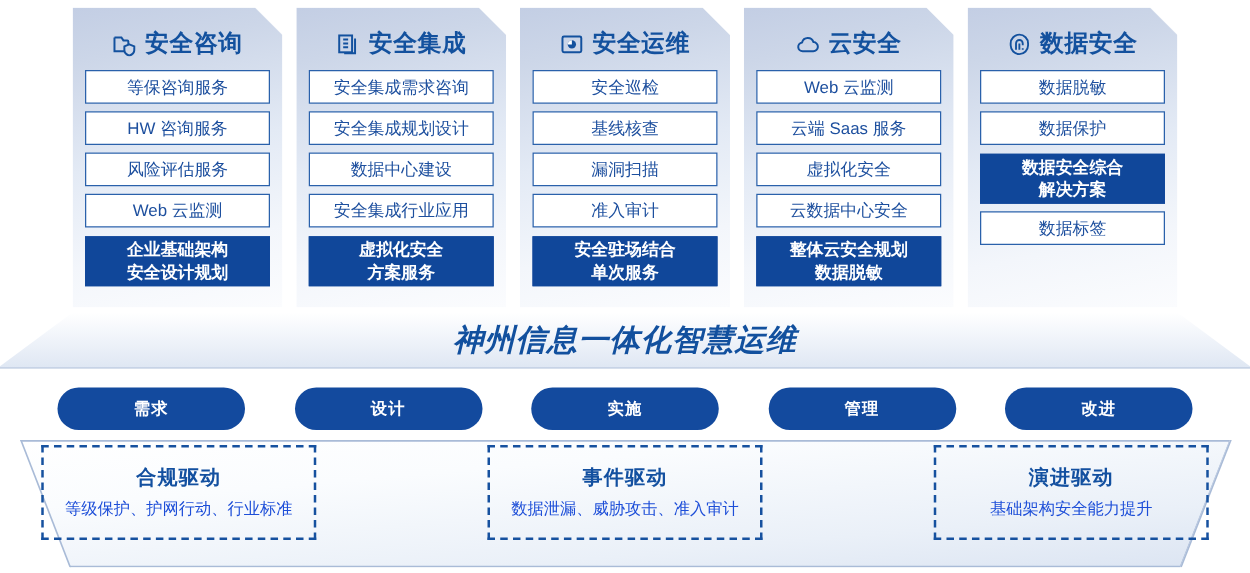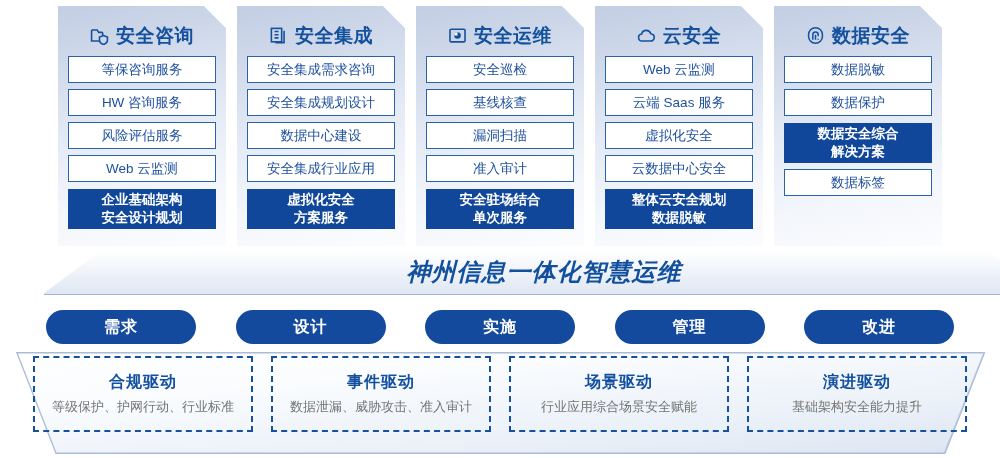--- a/index.html
+++ b/index.html
@@ -52,21 +52,21 @@
   }
   .item.solid{
     background:#10479a;border-color:#10479a;color:#ffffff;
     height:40px;font-weight:bold;line-height:1.32;
     flex-direction:column;margin-top:1px;font-size:13.5px;
   }
   .item.solid span{display:block;}
 
   
   #banner{
-    position:absolute;left:0;top:250px;width:888px;height:45px;margin-left:44px;
+    position:absolute;left:0;top:250px;width:888px;height:45px;
   }
   .banner-shape{
     position:absolute;left:0;top:0;width:1000px;height:45px;
     background:linear-gradient(180deg,#ffffff 0%,#f3f6fb 38%,#dfe7f3 100%);
     -webkit-clip-path:polygon(58px 0, 942px 0, 1000px 43px, 1000px 45px, 0 45px, 0 43px);
     clip-path:polygon(58px 0, 942px 0, 1000px 43px, 1000px 45px, 0 45px, 0 43px);
     border-bottom:1px solid #9fb3d3;
     box-sizing:border-box;
   }
   .banner-text{
@@ -77,21 +77,21 @@
   }
 
   
   #pills{
     position:absolute;left:0;top:310px;width:1000px;height:38px;
     display:flex;justify-content:space-between;padding:0 46px;box-sizing:border-box;
   }
   .pill{
     width:150px;height:34px;border-radius:17px;background:#134a9e;
     display:flex;align-items:center;justify-content:center;
-    color:#ffffff;font-size:16px;font-weight:bold;letter-spacing:1px;
+    color:#ffffff;font-size:13px;font-weight:bold;letter-spacing:1px;
   }
 
   
   #bottom{
     position:absolute;left:0;top:352px;width:1000px;height:102px;
   }
   .bottom-shape{
     position:absolute;left:0;top:0;width:1000px;height:102px;
     background:linear-gradient(175deg,#ffffff 0%,#fafcfe 30%,#eaf0f8 72%,#dbe4f2 100%);
     -webkit-clip-path:polygon(16px 0, 984px 0, 944px 100%, 56px 100%);
@@ -121,21 +121,21 @@
     position:absolute;left:0;top:4px;width:1000px;height:88px;
     display:flex;justify-content:space-between;padding:0 33px;box-sizing:border-box;
   }
   .driver{
     width:220px;height:76px;box-sizing:border-box;
     border:2px dashed #16519f;background:transparent;
     display:flex;flex-direction:column;align-items:center;justify-content:center;
     gap:5px;
   }
   .driver-title{font-size:16px;font-weight:bold;color:#1350a0;letter-spacing:1px;font-family:Liberation Serif, serif;}
-  .driver-sub{font-size:13px;color:#737373;white-space:nowrap;text-align:center;}
+  .driver-sub{font-size:13px;color:#1d4ed8;white-space:nowrap;text-align:center;}
 </style>
 </head>
 <body>
 
 <div id="stage">
 
   <div id="cards">
 
     <div class="card">
       <div class="card-corner"></div>
@@ -279,23 +279,19 @@
     <div id="drivers">
       <div class="driver">
         <div class="driver-title">合规驱动</div>
         <div class="driver-sub">等级保护、护网行动、行业标准</div>
       </div>
       <div class="driver">
         <div class="driver-title">事件驱动</div>
         <div class="driver-sub">数据泄漏、威胁攻击、准入审计</div>
       </div>
       <div class="driver">
-        <div class="driver-title">场景驱动</div>
-        <div class="driver-sub">行业应用综合场景安全赋能</div>
-      </div>
-      <div class="driver">
         <div class="driver-title">演进驱动</div>
         <div class="driver-sub">基础架构安全能力提升</div>
       </div>
     </div>
   </div>
 
 </div>
 
 </body></html>

